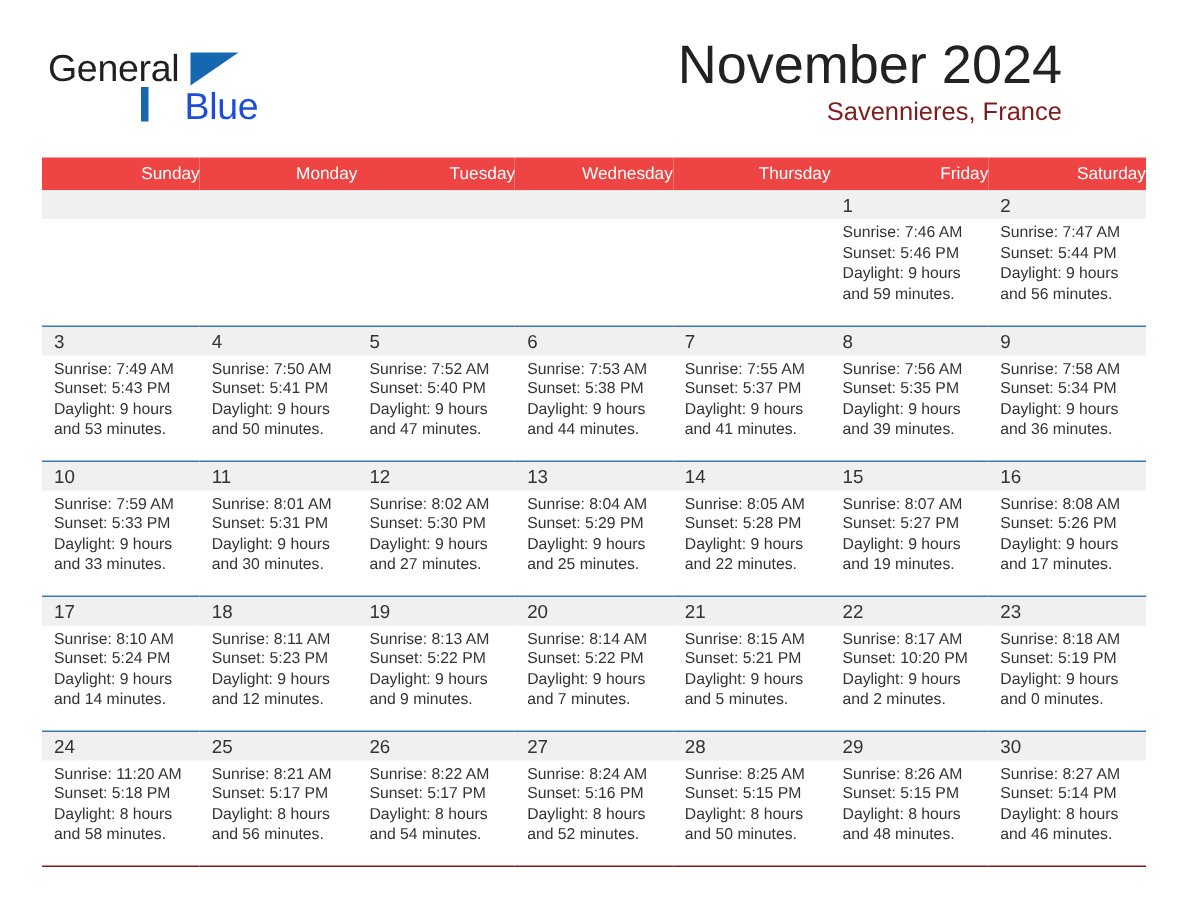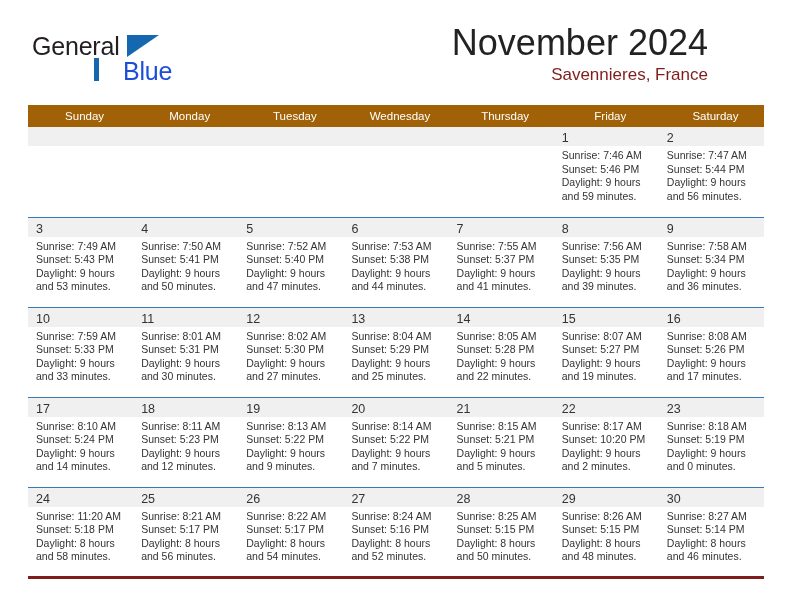--- a/index.html
+++ b/index.html
@@ -104,46 +104,46 @@
   .calendar {
     position: absolute;
     left: 28px;
     top: 105px;
     width: 736px;
     border-collapse: collapse;
     table-layout: fixed;
   }
 
   .weekday-row th {
-    background: #a16207;
+    background: #ef4444;
     color: #ffffff;
     font-size: 11.5px;
     font-weight: normal;
-    text-align: center;
+    text-align: right;
     padding: 5px 0 5px 8px;
     height: 18px;
     border: none;
     box-sizing: border-box;
   }
 
   .week-row > td {
     width: 105.14px;
     padding: 0;
     vertical-align: top;
     border: none;
     border-top: 1px solid #3878b4;
     background: #ffffff;
     height: 90px;
     box-sizing: border-box;
   }
   .week-row.first > td {
     border-top: none;
   }
   .week-row.last > td {
-    border-bottom: 3px solid #7f1d1d;
+    border-bottom: 1px solid #7f1d1d;
   }
 
   .cell {
     position: relative;
     height: 100%;
     box-sizing: border-box;
   }
   .cell.empty .daynum-band {
     background: #f0f0f0;
   }

